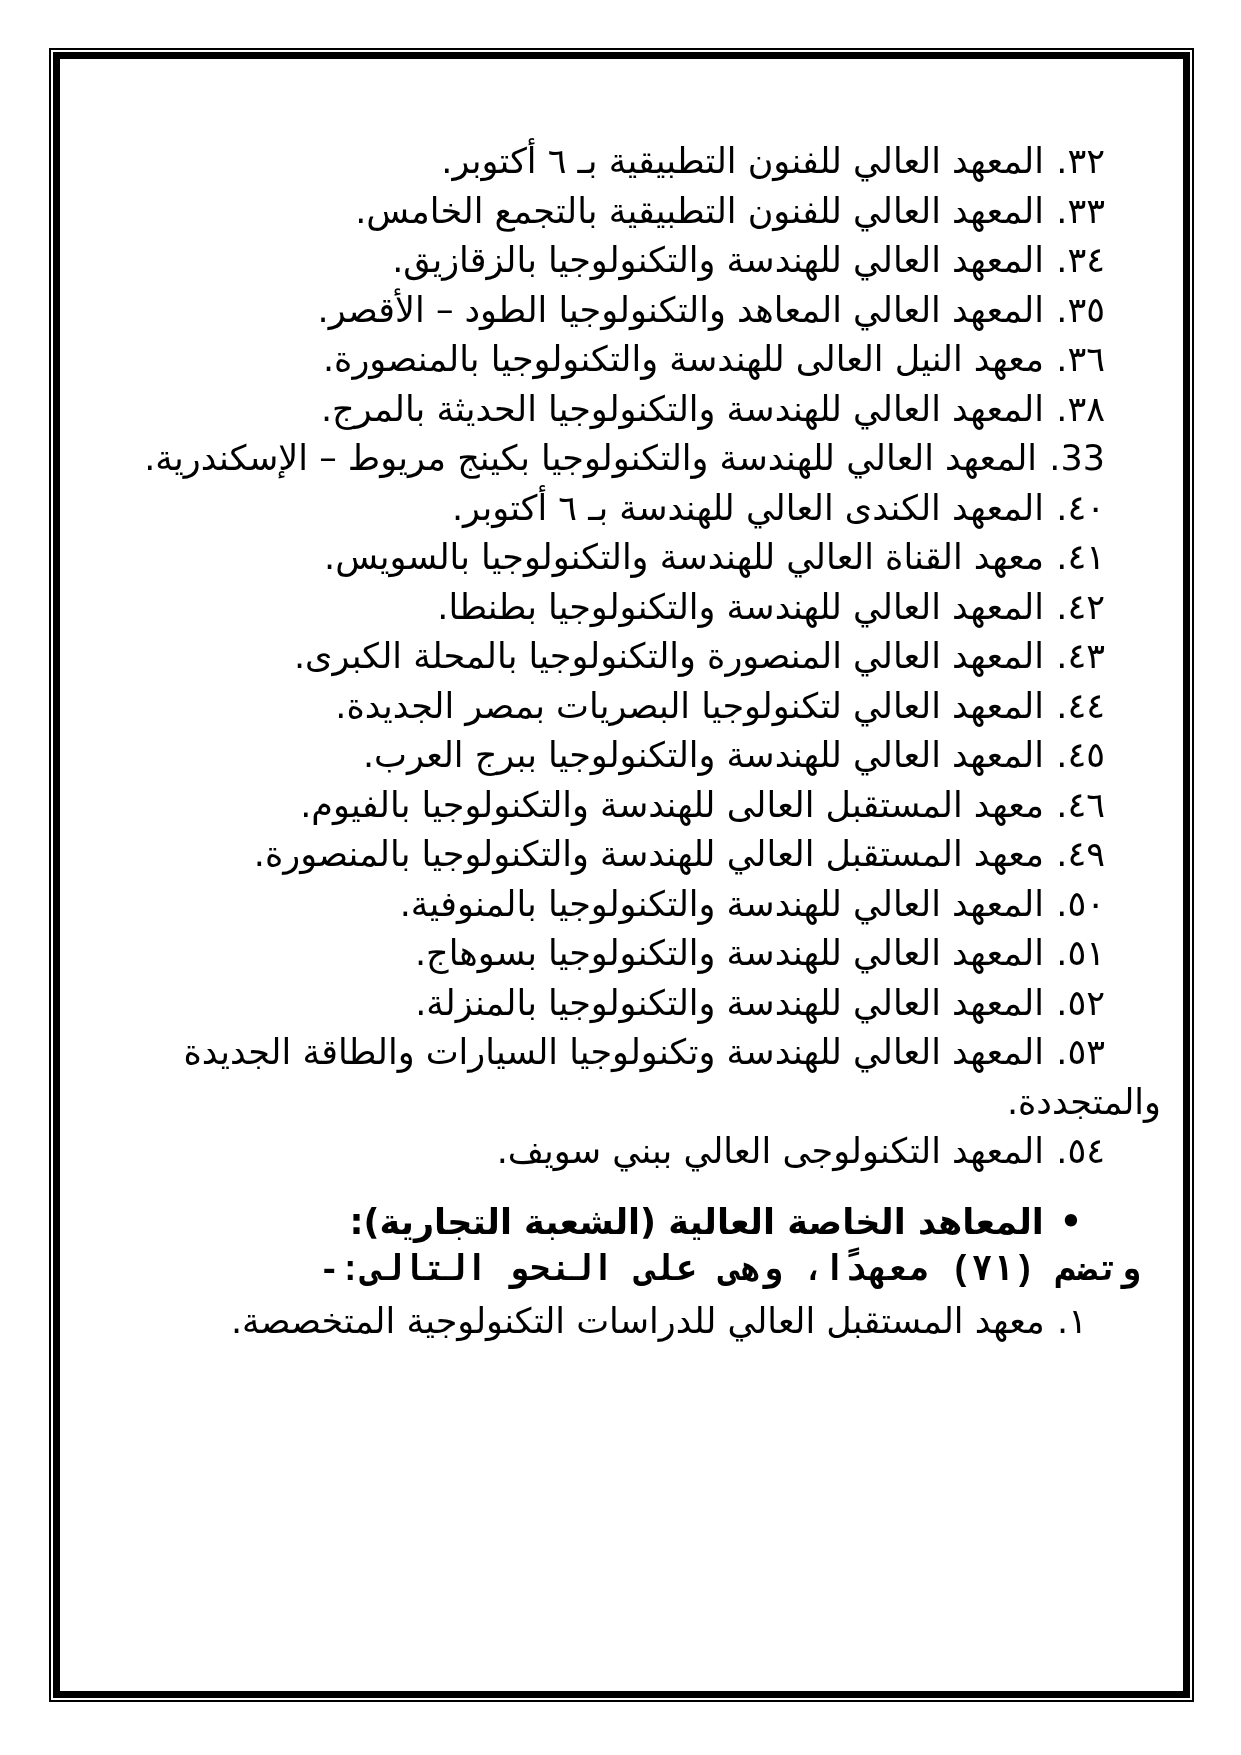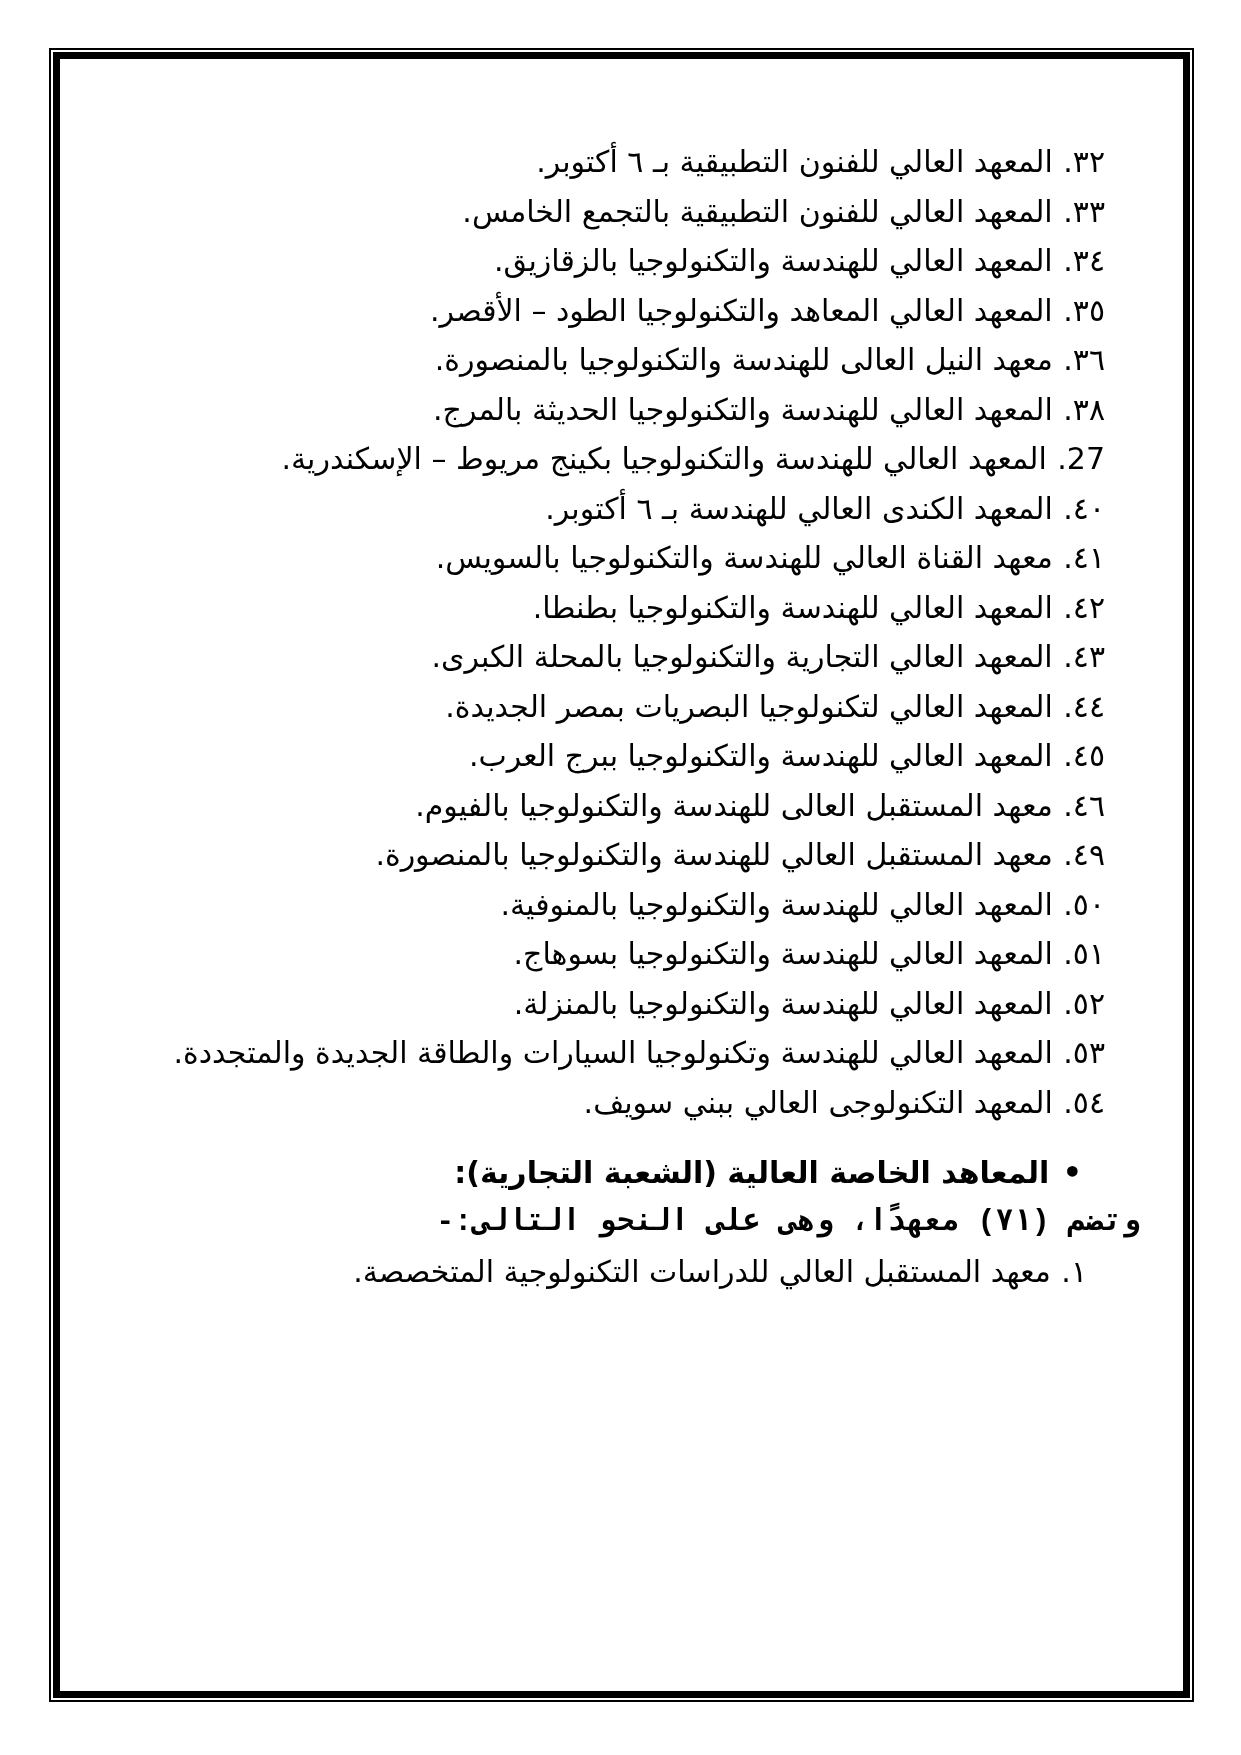--- a/index.html
+++ b/index.html
@@ -26,21 +26,21 @@
     height: 1646px;
     border: 7px solid #000000;
     outline: 2px solid #000000;
     outline-offset: 2px;
     background: #ffffff;
   }
   .content {
     direction: rtl;
     text-align: right;
     padding: 78px 22px 0 8px;
-    font-size: 30px;
+    font-size: 35px;
     line-height: 49.5px;
   }
   ol.inst-list { list-style: none; }
   .item {
     text-indent: 56px; 
     text-align: right;
   }
   .item .num { margin-inline-end: 0.35em; white-space: nowrap; }
   .section { margin-top: 21px; }
   .heading {
@@ -70,29 +70,29 @@
 
   <li class="item"><span class="num">٣٤.</span><span class="txt">المعهد العالي للهندسة والتكنولوجيا بالزقازيق.</span></li>
 
   <li class="item"><span class="num">٣٥.</span><span class="txt">المعهد العالي المعاهد والتكنولوجيا الطود – الأقصر.</span></li>
 
   <li class="item"><span class="num">٣٦.</span><span class="txt">معهد النيل العالى للهندسة والتكنولوجيا بالمنصورة.</span></li>
 
 
   <li class="item"><span class="num">٣٨.</span><span class="txt">المعهد العالي للهندسة والتكنولوجيا الحديثة بالمرج.</span></li>
 
-  <li class="item"><span class="num">27.</span><span class="txt">المعهد العالي للهندسة والتكنولوجيا بكينج مريوط – الإسكندرية.</span></li>
+  <li class="item"><span class="num">33.</span><span class="txt">المعهد العالي للهندسة والتكنولوجيا بكينج مريوط – الإسكندرية.</span></li>
 
   <li class="item"><span class="num">٤٠.</span><span class="txt">المعهد الكندى العالي للهندسة بـ ٦ أكتوبر.</span></li>
 
   <li class="item"><span class="num">٤١.</span><span class="txt">معهد القناة العالي للهندسة والتكنولوجيا بالسويس.</span></li>
 
   <li class="item"><span class="num">٤٢.</span><span class="txt">المعهد العالي للهندسة والتكنولوجيا بطنطا.</span></li>
 
-  <li class="item"><span class="num">٤٣.</span><span class="txt">المعهد العالي التجارية والتكنولوجيا بالمحلة الكبرى.</span></li>
+  <li class="item"><span class="num">٤٣.</span><span class="txt">المعهد العالي المنصورة والتكنولوجيا بالمحلة الكبرى.</span></li>
 
   <li class="item"><span class="num">٤٤.</span><span class="txt">المعهد العالي لتكنولوجيا البصريات بمصر الجديدة.</span></li>
 
   <li class="item"><span class="num">٤٥.</span><span class="txt">المعهد العالي للهندسة والتكنولوجيا ببرج العرب.</span></li>
 
   <li class="item"><span class="num">٤٦.</span><span class="txt">معهد المستقبل العالى للهندسة والتكنولوجيا بالفيوم.</span></li>
 
 
 
   <li class="item"><span class="num">٤٩.</span><span class="txt">معهد المستقبل العالي للهندسة والتكنولوجيا بالمنصورة.</span></li>

